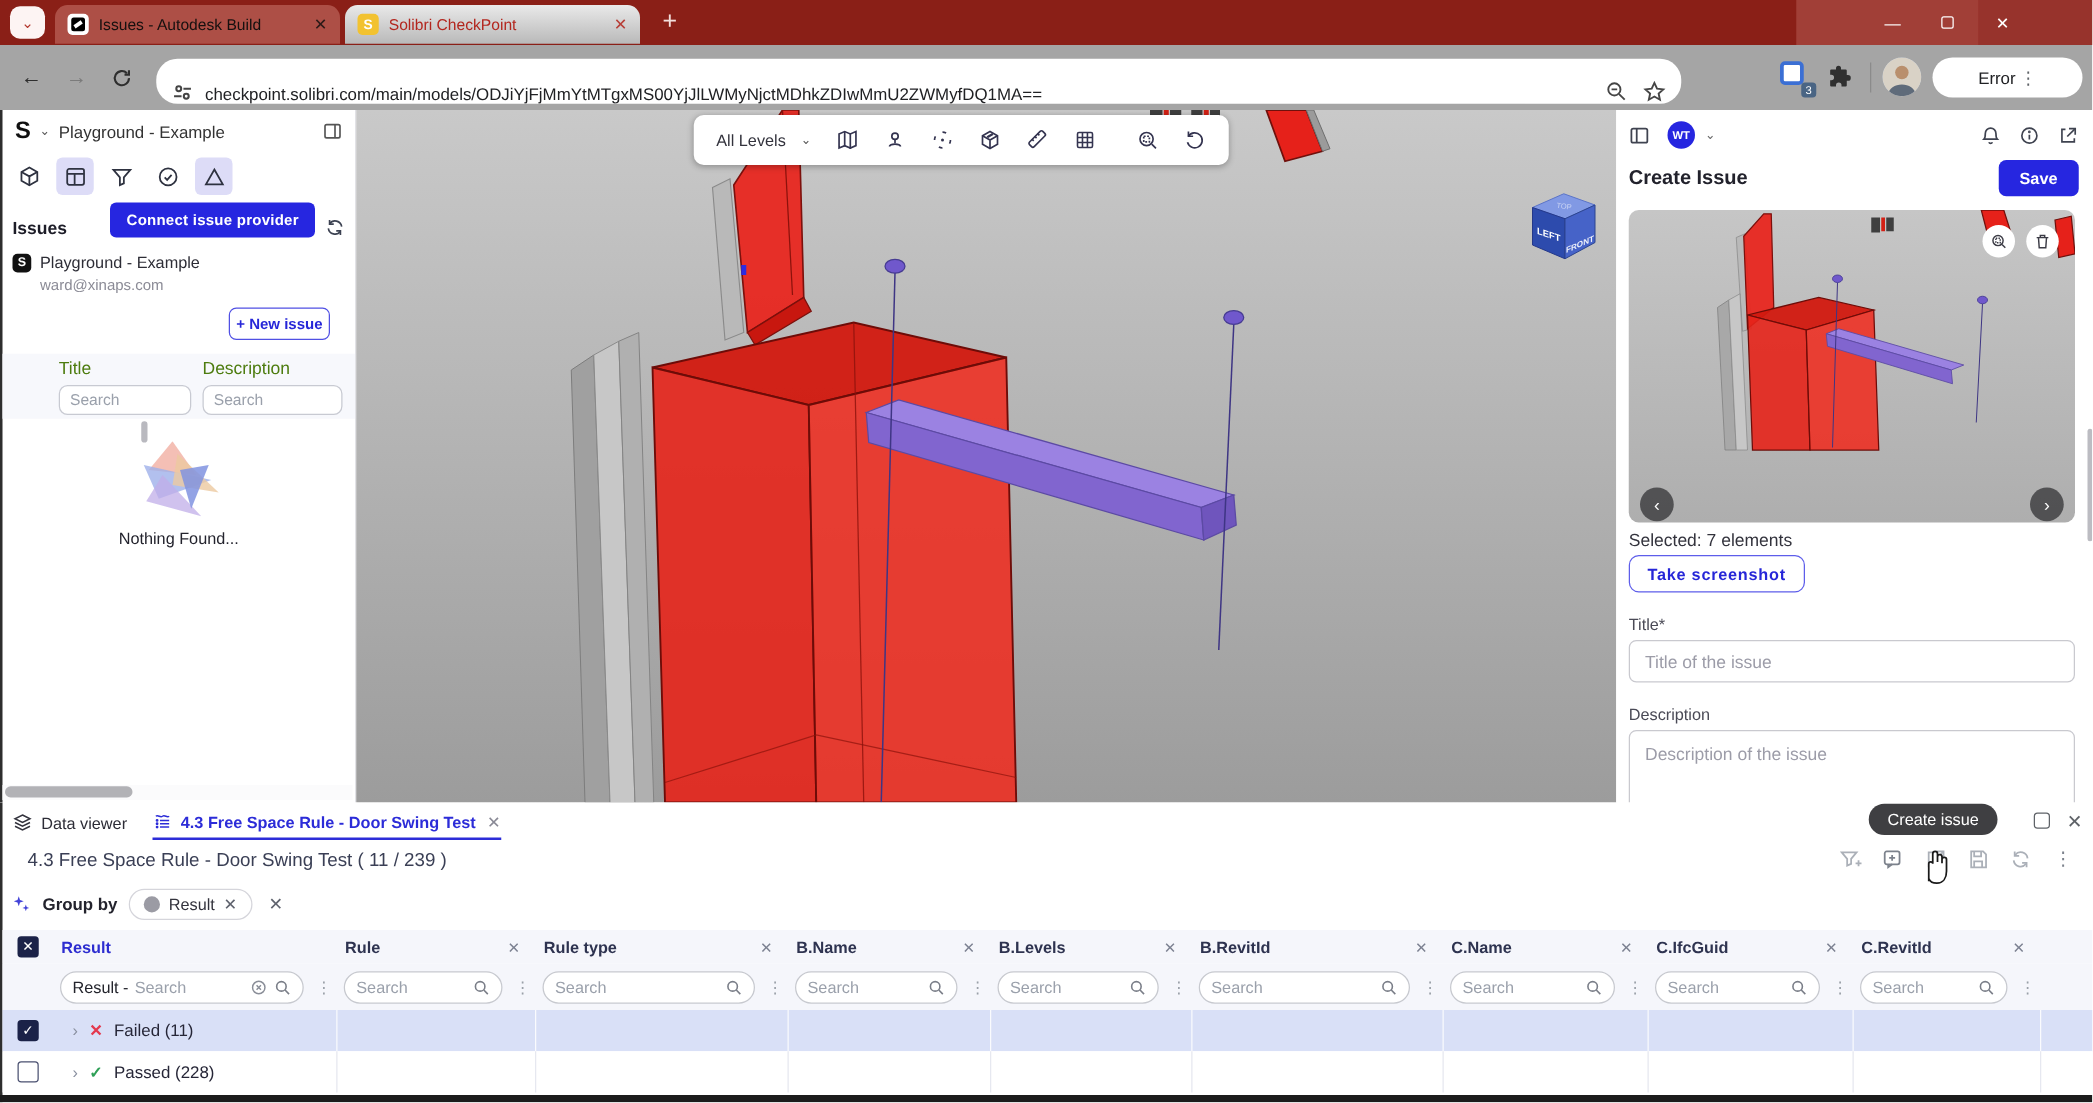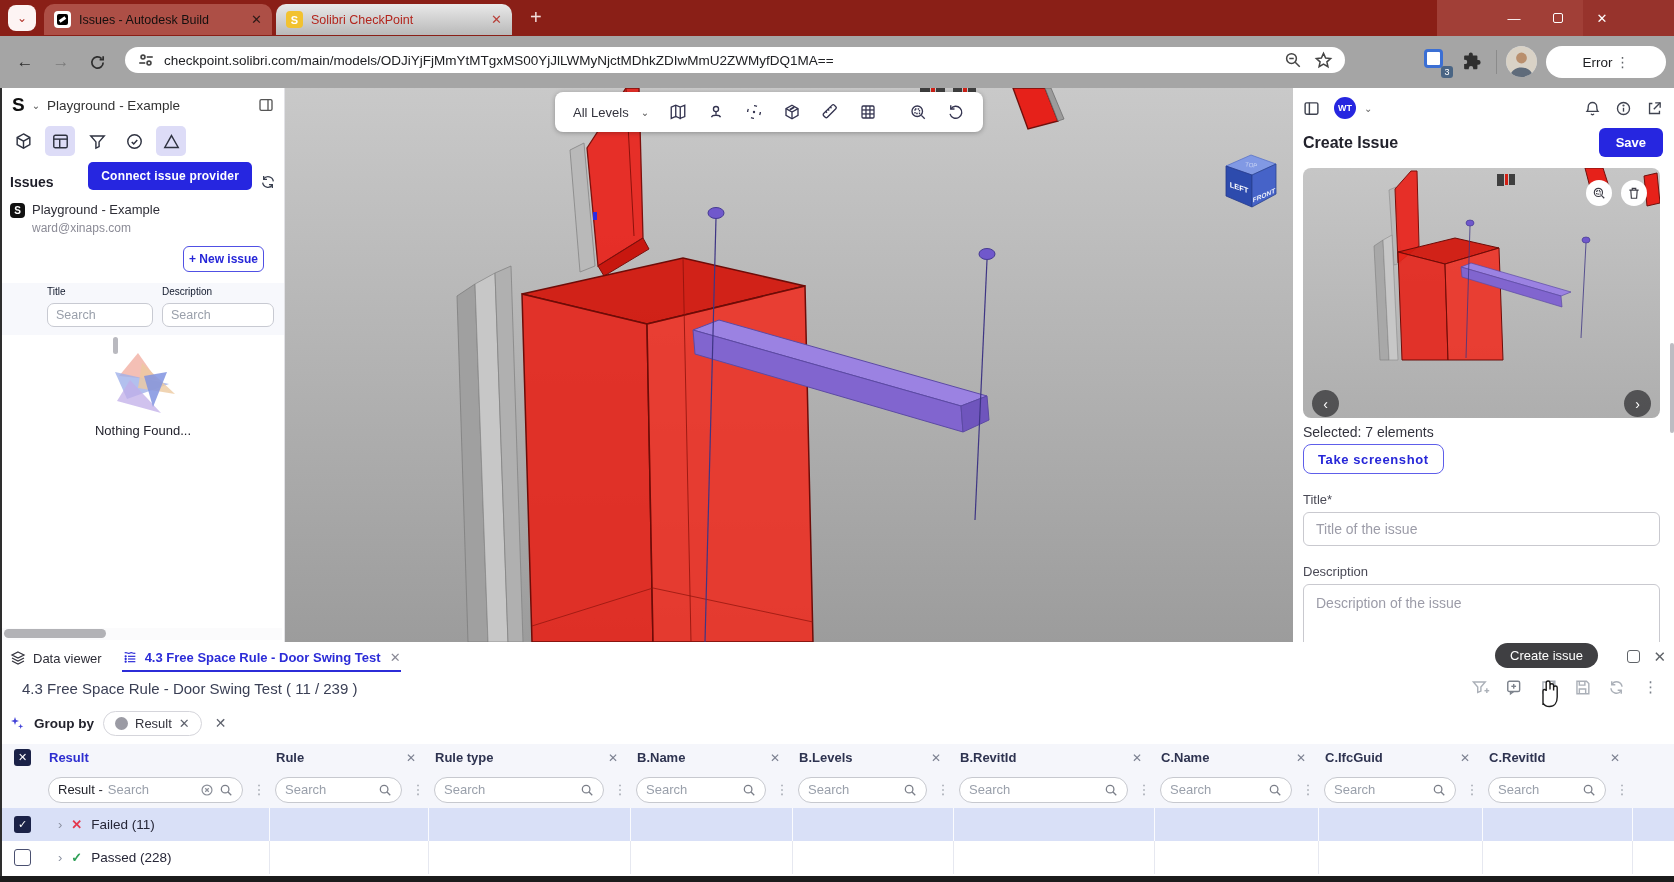--- a/index.html
+++ b/index.html
@@ -22,21 +22,21 @@
   .new-tab-plus { position:absolute; left:530px; top:7px; color:#f3dedc; font-size:20px; line-height:20px; }
   .win-zone-a { position:absolute; left:1437px; top:0; width:146px; height:36px; background:#a13f37; }
   .win-zone-b { position:absolute; left:1583px; top:0; width:91px; height:36px; background:#97332c; }
   .win-btn { position:absolute; top:9px; width:18px; height:18px; color:#fff; display:flex; align-items:center; justify-content:center; font-size:13px; }
   .wb-min { left:1505px; } .wb-max { left:1549px; } .wb-close { left:1593px; }
   .wb-max .rsq { width:10px; height:10px; border:1.4px solid #fff; border-radius:2px; }
 
   .chrome-toolbar { position:absolute; left:0; top:36px; width:1674px; height:52px; background:#a5a5a5; display:flex; align-items:center; }
   .nav-ic { width:22px; height:22px; margin-left:14px; display:flex; align-items:center; justify-content:center; font-size:17px; color:#2e2e2e; }
   .nav-ic.fwd { color:#7b7b7b; }
-  .url-pill { position:absolute; left:125px; top:11px; width:1220px; height:26px; background:#fff; border-radius:17px; display:flex; align-items:center; padding:0 12px; }
+  .url-pill { position:absolute; left:125px; top:11px; width:1220px; height:36px; background:#fff; border-radius:17px; display:flex; align-items:flex-end; padding:0 12px; }
   .tune-ic { width:18px; height:18px; margin-right:9px; }
   .url-text { flex:1; font-size:13.5px; color:#202124; white-space:nowrap; overflow:hidden; }
   .pill-ic { width:20px; height:20px; margin-left:10px; color:#454545; display:flex; align-items:center; justify-content:center; }
   .ext-wrap { position:absolute; left:1424px; top:13px; width:26px; height:26px; }
   .ext-sq { width:19px; height:19px; border:3px solid #3b6fd4; border-radius:4px; background:#fff; }
   .ext-badge { position:absolute; right:-3px; bottom:-3px; background:#4a6584; color:#fff; font-size:9px; border-radius:3px; padding:1px 3.5px; }
   .puzzle-ic { position:absolute; left:1460px; top:14px; width:22px; height:22px; color:#2f2f2f; }
   .tb-sep { position:absolute; left:1496px; top:14px; width:1px; height:24px; background:#8b8b8b; }
   .avatar-chrome { position:absolute; left:1506px; top:10px; width:31px; height:31px; border-radius:50%; background:#cfd5dd; overflow:hidden; }
   .error-pill { position:absolute; left:1546px; top:10px; width:120px; height:32px; background:#fff; border-radius:16px; display:flex; align-items:center; justify-content:center; gap:3px; font-size:13.5px; color:#202124; }
@@ -58,21 +58,21 @@
   .sb-sync { width:16px; height:16px; margin-left:8px; color:#3c4252; }
   .sb-provider { position:absolute; left:8px; top:114px; display:flex; gap:7px; }
   .prov-ic { width:15px; height:15px; background:#111; color:#fff; border-radius:4px; font-size:10px; font-weight:bold; display:flex; align-items:center; justify-content:center; margin-top:1px; }
   .prov-name { font-size:13px; color:#2d2d36; }
   .prov-email { font-size:12px; color:#8b8b96; margin-top:4px; }
   .btn-newissue { position:absolute; left:181px; top:158px; width:81px; height:26px; background:#fff; border:1.3px solid #5050e4; border-radius:6px; color:#2626d8; font-size:12px; font-weight:bold; }
   .sb-minitable { position:absolute; left:0; top:195px; width:100%; height:52px; background:#f7f8fc; display:flex; }
   .smt-col1 { width:45px; }
   .smt-col2 { width:115px; padding-top:3px; }
   .smt-col3 { flex:1; padding-top:3px; }
-  .smt-label { font-size:10px; color:#0f172a; margin-bottom:6px; }
+  .smt-label { font-size:14px; color:#4d7c0f; margin-bottom:6px; }
   .smt-search { width:92%; height:24px; border:1px solid #c8cad2; border-radius:7px; background:#fff; font-size:12.5px; color:#333; padding:0 8px; font-family:"Liberation Sans",sans-serif; }
   .smt-search::placeholder { color:#9aa0ab; }
   .sb-scrollfrag { position:absolute; left:111px; top:249px; width:5px; height:17px; background:#b9b9bf; border-radius:3px; }
   .sb-empty { position:absolute; left:0; top:265px; width:100%; text-align:center; }
   .empty-title { font-size:13px; color:#23232d; margin-top:6px; }
   .empty-sub { font-size:13px; color:#5c5c68; margin:8px auto 0; width:272px; line-height:1.4; }
   .sb-hscroll { position:absolute; left:0; top:540px; width:280px; height:12px; background:#fbfbfc; }
   .sb-hscroll .thumb { position:absolute; left:2px; top:1px; width:102px; height:9px; background:#b2b2b6; border-radius:5px; }
 
   

